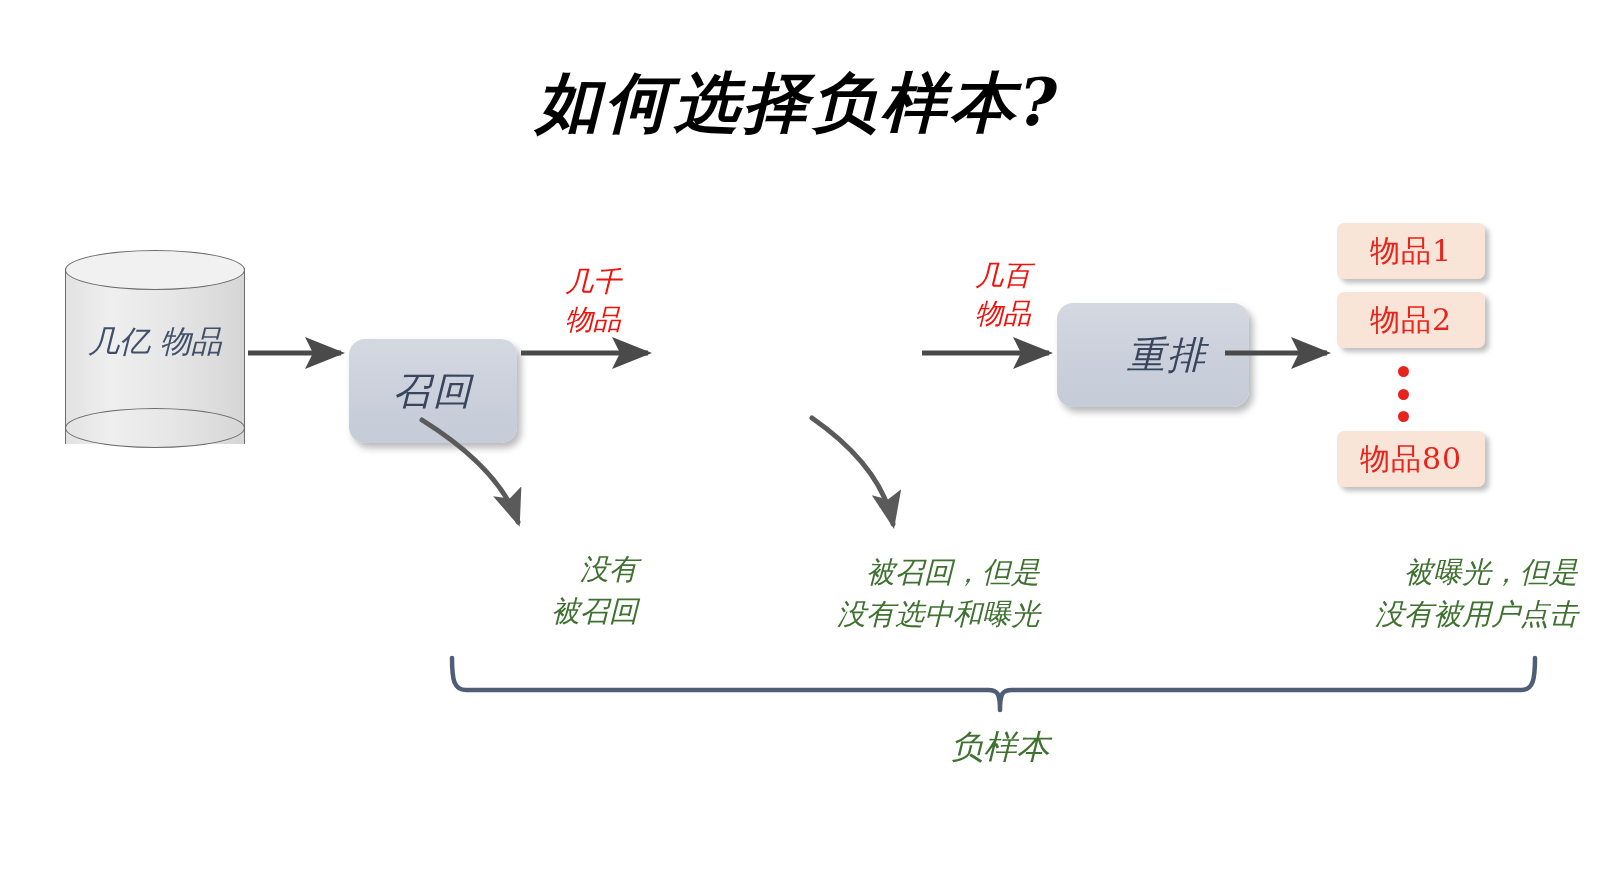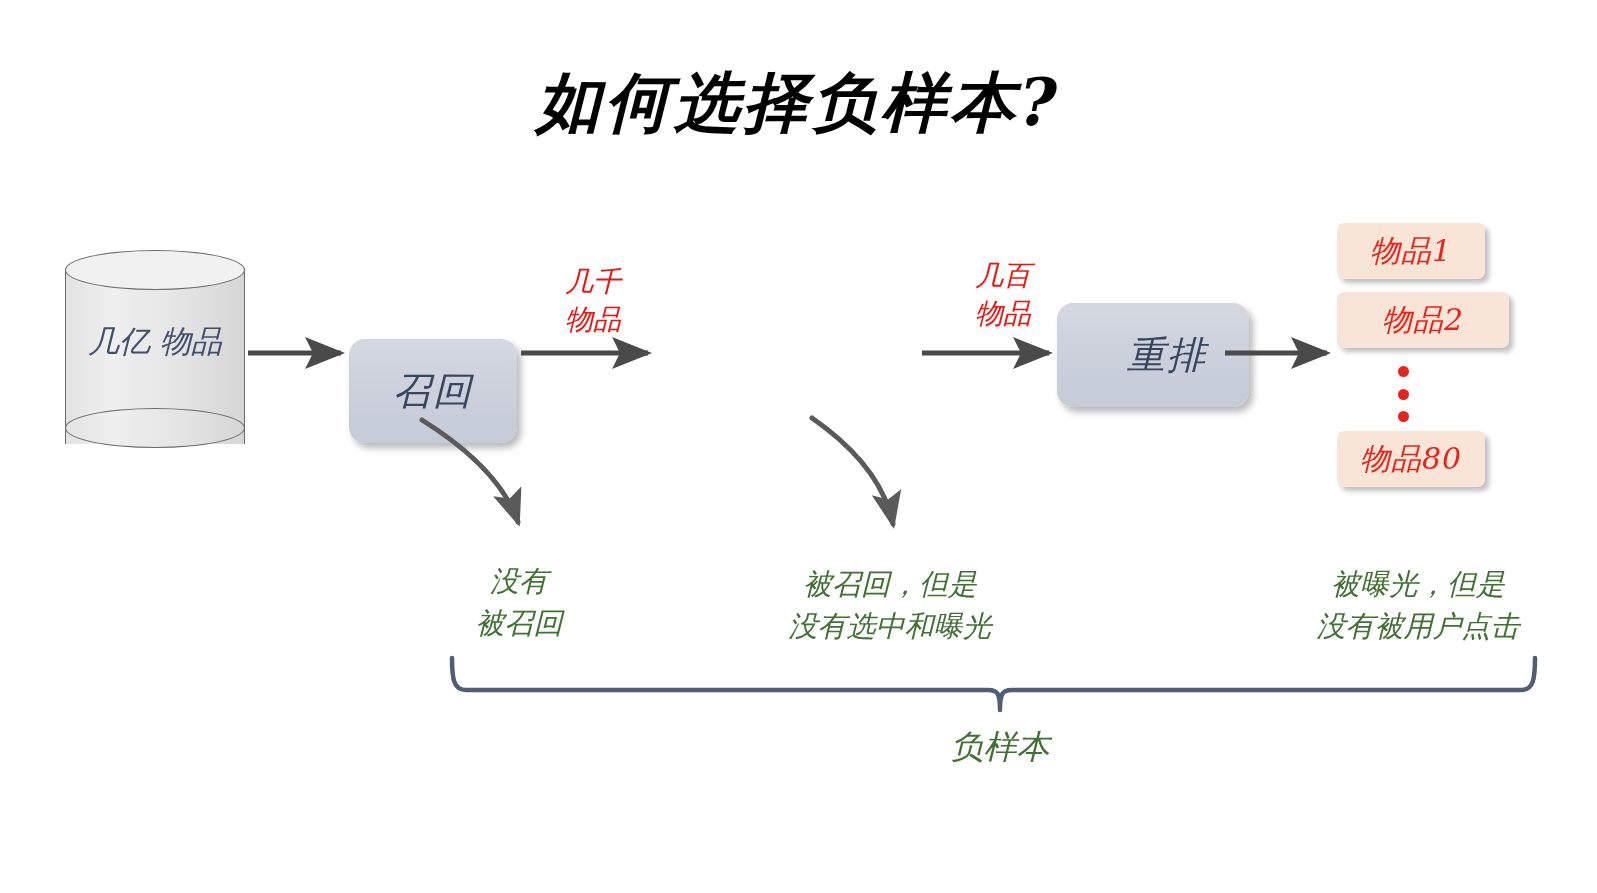--- a/index.html
+++ b/index.html
@@ -127,24 +127,23 @@
     background: #f9e4d8;
     border-radius: 7px;
     box-shadow: 4px 4px 5px rgba(0,0,0,0.25);
     display: flex;
     align-items: center;
     justify-content: center;
     color: #e8231b;
     font-size: 30px;
     letter-spacing: 1px;
     font-family: "DejaVu Serif", "Liberation Serif", serif;
-    font-style: italic;
   }
   #chip-1  { left: 1337px; top: 223px; width: 148px; height: 56px; }
-  #chip-2  { left: 1337px; top: 292px; width: 172px; height: 56px; text-align: center; }
+  #chip-2  { left: 1337px; top: 292px; width: 148px; height: 56px; text-align: center; }
   #chip-80 { left: 1337px; top: 431px; width: 148px; height: 56px; }
 
   .vdots {
     position: absolute;
     left: 1393px;
     top: 366px;
     width: 20px;
     height: 56px;
     display: flex;
     flex-direction: column;
@@ -169,28 +168,27 @@
     font-family: "DejaVu Serif", "Liberation Serif", serif;
     font-style: italic;
     white-space: pre-line;
   }
   #red-thousands { left: 528px; top: 263px; width: 130px; }
   #red-hundreds  { left: 938px; top: 257px; width: 130px; }
 
   
   .greenlabel {
     position: absolute;
-    text-align: center;
+    text-align: right;
     color: #3f7130;
     font-size: 29px;
     line-height: 42px;
     font-family: "DejaVu Serif", "Liberation Serif", serif;
     font-style: italic;
     white-space: pre-line;
-    margin-top: 12px;
   }
   #green-notrecalled { left: 400px;  top: 548px; width: 238px; }
   #green-norank      { left: 740px;  top: 551px; width: 300px; }
   #green-noclick     { left: 1258px; top: 551px; width: 320px; }
 
   #neg-sample-label {
     position: absolute;
     left: 860px;
     top: 725px;
     width: 280px;

